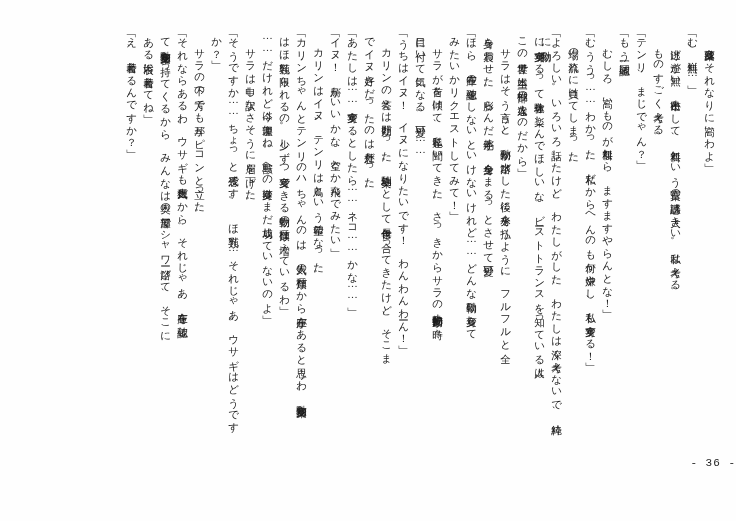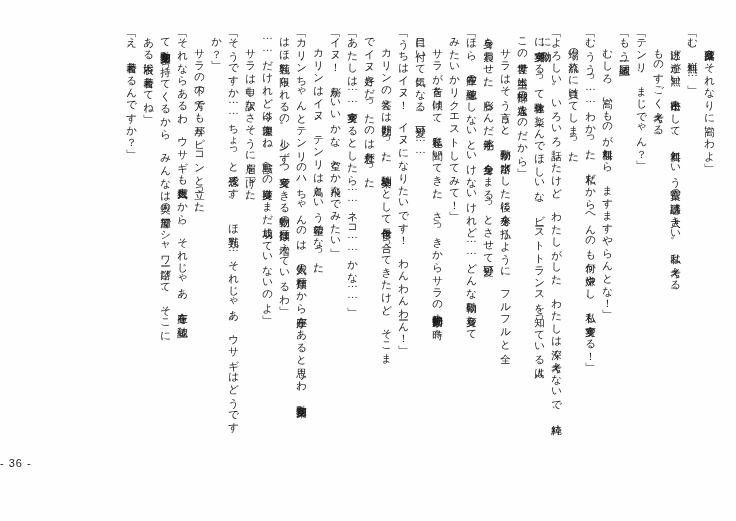--- a/index.html
+++ b/index.html
@@ -46,25 +46,25 @@
     white-space: pre-wrap;
     word-break: break-all;
     color: #1a1a1a;
     font-family: "Liberation Serif", "DejaVu Serif", serif;
   }
   .page-number {
     position: absolute;
     bottom: 52px;
     left: 0;
     right: 0;
-    text-align: left;
+    text-align: right;
     font-size: 11px;
     letter-spacing: 1px;
     color: #222222;
-    font-family: Liberation Sans, sans-serif;
+    font-family: Liberation Mono, monospace;
   }
 </style>
 </head>
 <body>
 
 <div class="page">
   <div class="text-body">
       <div class="col">　変身薬はそれなりに高いわよ」</div>
       <div class="col">「む、無料……」</div>
       <div class="col">　逃げ道が無い。小市民として、無料という言葉の誘惑は大きい。私は考える。</div>

